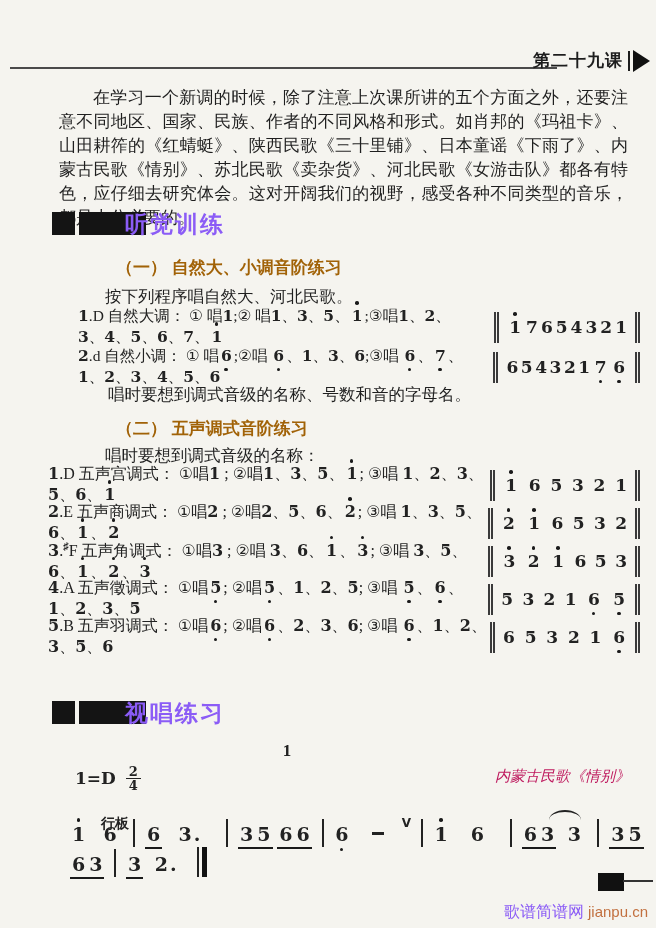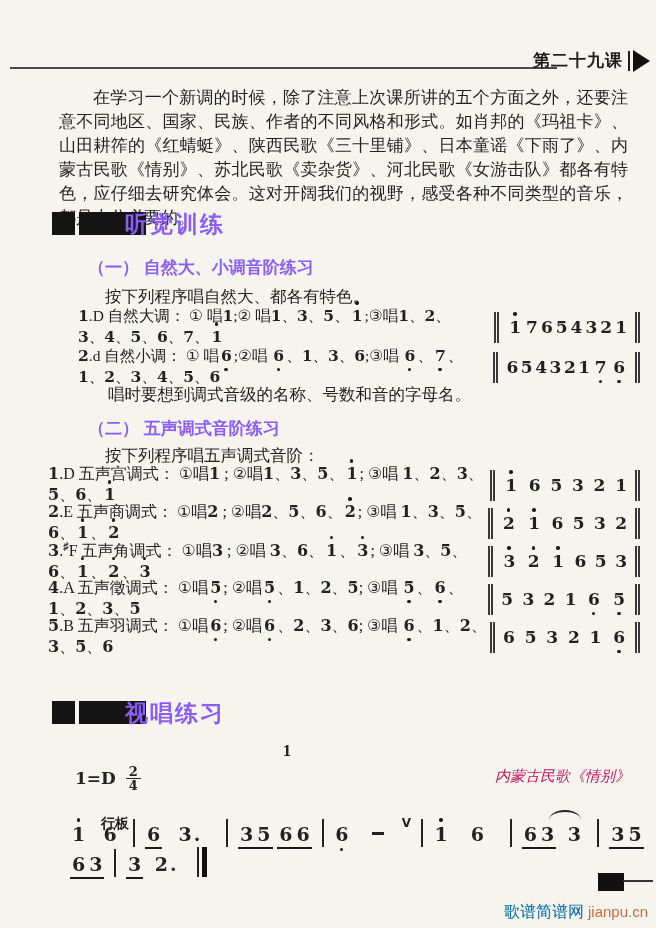--- a/index.html
+++ b/index.html
@@ -19,21 +19,21 @@
   
   .intro { position:absolute; left:59px; top:86px; width:569px;
     font-size:17px; line-height:23.9px; text-align:justify; text-indent:2em; color:#1f1f1f; }
   
   .sec-head { position:absolute; left:52px; height:24px; width:220px; }
   .sec-head .sq  { position:absolute; left:0; top:0; width:23px; height:23px; background:#141414; }
   .sec-head .sbar{ position:absolute; left:27px; top:0; width:67px; height:23px; background:#141414; }
   .sec-head .stitle { position:absolute; left:73px; top:-3px;
     font:700 23px "Liberation Sans","DejaVu Sans",sans-serif; color:#8b5cf6; letter-spacing:2px; }
   
-  .subhead { position:absolute; left:88px; font:700 17px "Liberation Sans","DejaVu Sans",sans-serif; color:#8b5cf6; }
+  .subhead { position:absolute; left:116px; font:700 17px "Liberation Sans","DejaVu Sans",sans-serif; color:#a16207; }
   .instr   { position:absolute; left:105px; font-size:16.5px; color:#1f1f1f; }
   .exnote  { position:absolute; left:108px; font-size:16.5px; color:#1f1f1f; }
   
   .exgroup { position:absolute; }
   .exrow { display:flex; align-items:center; }
   .exgroup.p1 .exrow { height:40px; width:562px;gap:19px; }
   .exgroup.p2 .exrow { height:38px; width:592px; }
   .exlabel { font-size:15.5px; white-space:pre-wrap; }
   .exgroup.p2 .exlabel { font-size:16px; }
   .sbox { display:inline-flex; align-items:center; margin-left:auto; height:31px;
@@ -65,21 +65,21 @@
   .frac { display:inline-block; margin-left:10px; text-align:center; vertical-align:-6px; }
   .frac .num { display:block; font:700 13px "DejaVu Serif",serif; line-height:12px; padding:0 3px; }
   .frac .den { display:block; font:700 13px "DejaVu Serif",serif; line-height:13px; border-top:1.8px solid #222; padding:0 3px; }
   .credit { position:absolute; right:26px; top:767px; font-size:15px; font-style:italic; color:#be185d; }
   .tempo { position:absolute; left:101px; top:799px; font:700 14px "Liberation Sans","DejaVu Sans",sans-serif;margin-top:16px; }
   .melody { position:absolute; left:70px; top:816px; font-size:19px; }
   
   .corner-rect { position:absolute; left:598px; top:873px; width:26px; height:18px; background:#111; }
   .corner-line { position:absolute; left:623px; top:880px; width:30px; height:2px; background:#333; }
   .watermark { position:absolute; left:504px; top:902px; font-size:16px; white-space:nowrap; }
-  .wm-site { color:#0369a1; }
+  .wm-site { color:#8b5cf6; }
   .wm-url  { color:#c2703f; font-family:"Liberation Sans","DejaVu Sans",sans-serif; font-size:15px;text-align:right; }
 </style>
 </head>
 <body>
 
 <div class="page">
 
   <div class="header-rule"></div>
   <div class="lesson-title">第二十九课</div>
   <div class="header-vbar"></div>
@@ -87,36 +87,36 @@
 
   <p class="intro">在学习一个新调的时候，除了注意上次课所讲的五个方面之外，还要注意不同地区、国家、民族、作者的不同风格和形式。如肖邦的《玛祖卡》、山田耕筰的《红蜻蜓》、陕西民歌《三十里铺》、日本童谣《下雨了》、内蒙古民歌《情别》、苏北民歌《卖杂货》、河北民歌《女游击队》都各有特色，应仔细去研究体会。这对开阔我们的视野，感受各种不同类型的音乐，都是十分必要的。</p>
 
   <div class="sec-head" style="top:212px">
     <span class="sq"></span>
     <span class="sbar"></span>
     <span class="stitle">听觉训练</span>
   </div>
 
   <div class="subhead" style="top:256px">（一） 自然大、小调音阶练习</div>
-  <div class="instr" style="top:286px">按下列程序唱自然大、都各有特色。</div>
+  <div class="instr" style="top:286px">按下列程序唱自然大、河北民歌。</div>
 
   <div class="exgroup p1" style="left:78px; top:307px;">
     <div class="exrow">
       <div class="exlabel music"><b class="pd">1</b><span class="mtx">.D 自然大调： ① 唱</span><b class="pd">1</b><span class="mtx">;② 唱</span><b class="pd">1</b><span class="mtx">、</span><b class="pd">3</b><span class="mtx">、</span><b class="pd">5</b><span class="mtx">、</span><span class="nt"><span class="dg">1</span><span class="hi"></span></span><span class="mtx">;③唱</span><b class="pd">1</b><span class="mtx">、</span><b class="pd">2</b><span class="mtx">、</span><b class="pd">3</b><span class="mtx">、</span><b class="pd">4</b><span class="mtx">、</span><b class="pd">5</b><span class="mtx">、</span><b class="pd">6</b><span class="mtx">、</span><b class="pd">7</b><span class="mtx">、</span><span class="nt"><span class="dg">1</span><span class="hi"></span></span></div>
       <div class="sbox music"><span class="nt"><span class="dg">1</span><span class="hi"></span></span><span class="mtx"> </span><b class="pd">7</b><span class="mtx"> </span><b class="pd">6</b><span class="mtx"> </span><b class="pd">5</b><span class="mtx"> </span><b class="pd">4</b><span class="mtx"> </span><b class="pd">3</b><span class="mtx"> </span><b class="pd">2</b><span class="mtx"> </span><b class="pd">1</b></div>
     </div>
     <div class="exrow">
       <div class="exlabel music"><b class="pd">2</b><span class="mtx">.d 自然小调： ① 唱</span><span class="nt"><span class="dg">6</span><span class="lo"></span></span><span class="mtx">;②唱 </span><span class="nt"><span class="dg">6</span><span class="lo"></span></span><span class="mtx">、</span><b class="pd">1</b><span class="mtx">、</span><b class="pd">3</b><span class="mtx">、</span><b class="pd">6</b><span class="mtx">;③唱 </span><span class="nt"><span class="dg">6</span><span class="lo"></span></span><span class="mtx">、</span><span class="nt"><span class="dg">7</span><span class="lo"></span></span><span class="mtx">、</span><b class="pd">1</b><span class="mtx">、</span><b class="pd">2</b><span class="mtx">、</span><b class="pd">3</b><span class="mtx">、</span><b class="pd">4</b><span class="mtx">、</span><b class="pd">5</b><span class="mtx">、</span><b class="pd">6</b></div>
       <div class="sbox music"><b class="pd">6</b><span class="mtx"> </span><b class="pd">5</b><span class="mtx"> </span><b class="pd">4</b><span class="mtx"> </span><b class="pd">3</b><span class="mtx"> </span><b class="pd">2</b><span class="mtx"> </span><b class="pd">1</b><span class="mtx"> </span><span class="nt"><span class="dg">7</span><span class="lo"></span></span><span class="mtx"> </span><span class="nt"><span class="dg">6</span><span class="lo"></span></span></div>
     </div>
   </div>
   <div class="exnote" style="top:384px">唱时要想到调式音级的名称、号数和音的字母名。</div>
 
   <div class="subhead" style="top:417px">（二） 五声调式音阶练习</div>
-  <div class="instr" style="top:445px">按下列程序唱五声调式音阶：</div>
+  <div class="instr" style="top:445px">唱时要想到调式音级的名称：</div>
 
   <div class="exgroup p2" style="left:48px; top:466px;">
     <div class="exrow">
       <div class="exlabel music"><b class="pd">1</b><span class="mtx">.D 五声宫调式： ①唱</span><b class="pd">1</b><span class="mtx"> ; ②唱</span><b class="pd">1</b><span class="mtx">、</span><b class="pd">3</b><span class="mtx">、</span><b class="pd">5</b><span class="mtx">、</span><span class="nt"><span class="dg">1</span><span class="hi"></span></span><span class="mtx">; ③唱 </span><b class="pd">1</b><span class="mtx">、</span><b class="pd">2</b><span class="mtx">、</span><b class="pd">3</b><span class="mtx">、</span><b class="pd">5</b><span class="mtx">、</span><b class="pd">6</b><span class="mtx">、</span><span class="nt"><span class="dg">1</span><span class="hi"></span></span></div>
       <div class="sbox music"><span class="nt"><span class="dg">1</span><span class="hi"></span></span><span class="mtx"> </span><b class="pd">6</b><span class="mtx"> </span><b class="pd">5</b><span class="mtx"> </span><b class="pd">3</b><span class="mtx"> </span><b class="pd">2</b><span class="mtx"> </span><b class="pd">1</b></div>
     </div>
     <div class="exrow">
       <div class="exlabel music"><b class="pd">2</b><span class="mtx">.E 五声商调式： ①唱</span><b class="pd">2</b><span class="mtx"> ; ②唱</span><b class="pd">2</b><span class="mtx">、</span><b class="pd">5</b><span class="mtx">、</span><b class="pd">6</b><span class="mtx">、</span><span class="nt"><span class="dg">2</span><span class="hi"></span></span><span class="mtx">; ③唱 </span><b class="pd">1</b><span class="mtx">、</span><b class="pd">3</b><span class="mtx">、</span><b class="pd">5</b><span class="mtx">、</span><b class="pd">6</b><span class="mtx">、</span><span class="nt"><span class="dg">1</span><span class="hi"></span></span><span class="mtx">、</span><span class="nt"><span class="dg">2</span><span class="hi"></span></span></div>
       <div class="sbox music"><span class="nt"><span class="dg">2</span><span class="hi"></span></span><span class="mtx"> </span><span class="nt"><span class="dg">1</span><span class="hi"></span></span><span class="mtx"> </span><b class="pd">6</b><span class="mtx"> </span><b class="pd">5</b><span class="mtx"> </span><b class="pd">3</b><span class="mtx"> </span><b class="pd">2</b></div>
     </div>

